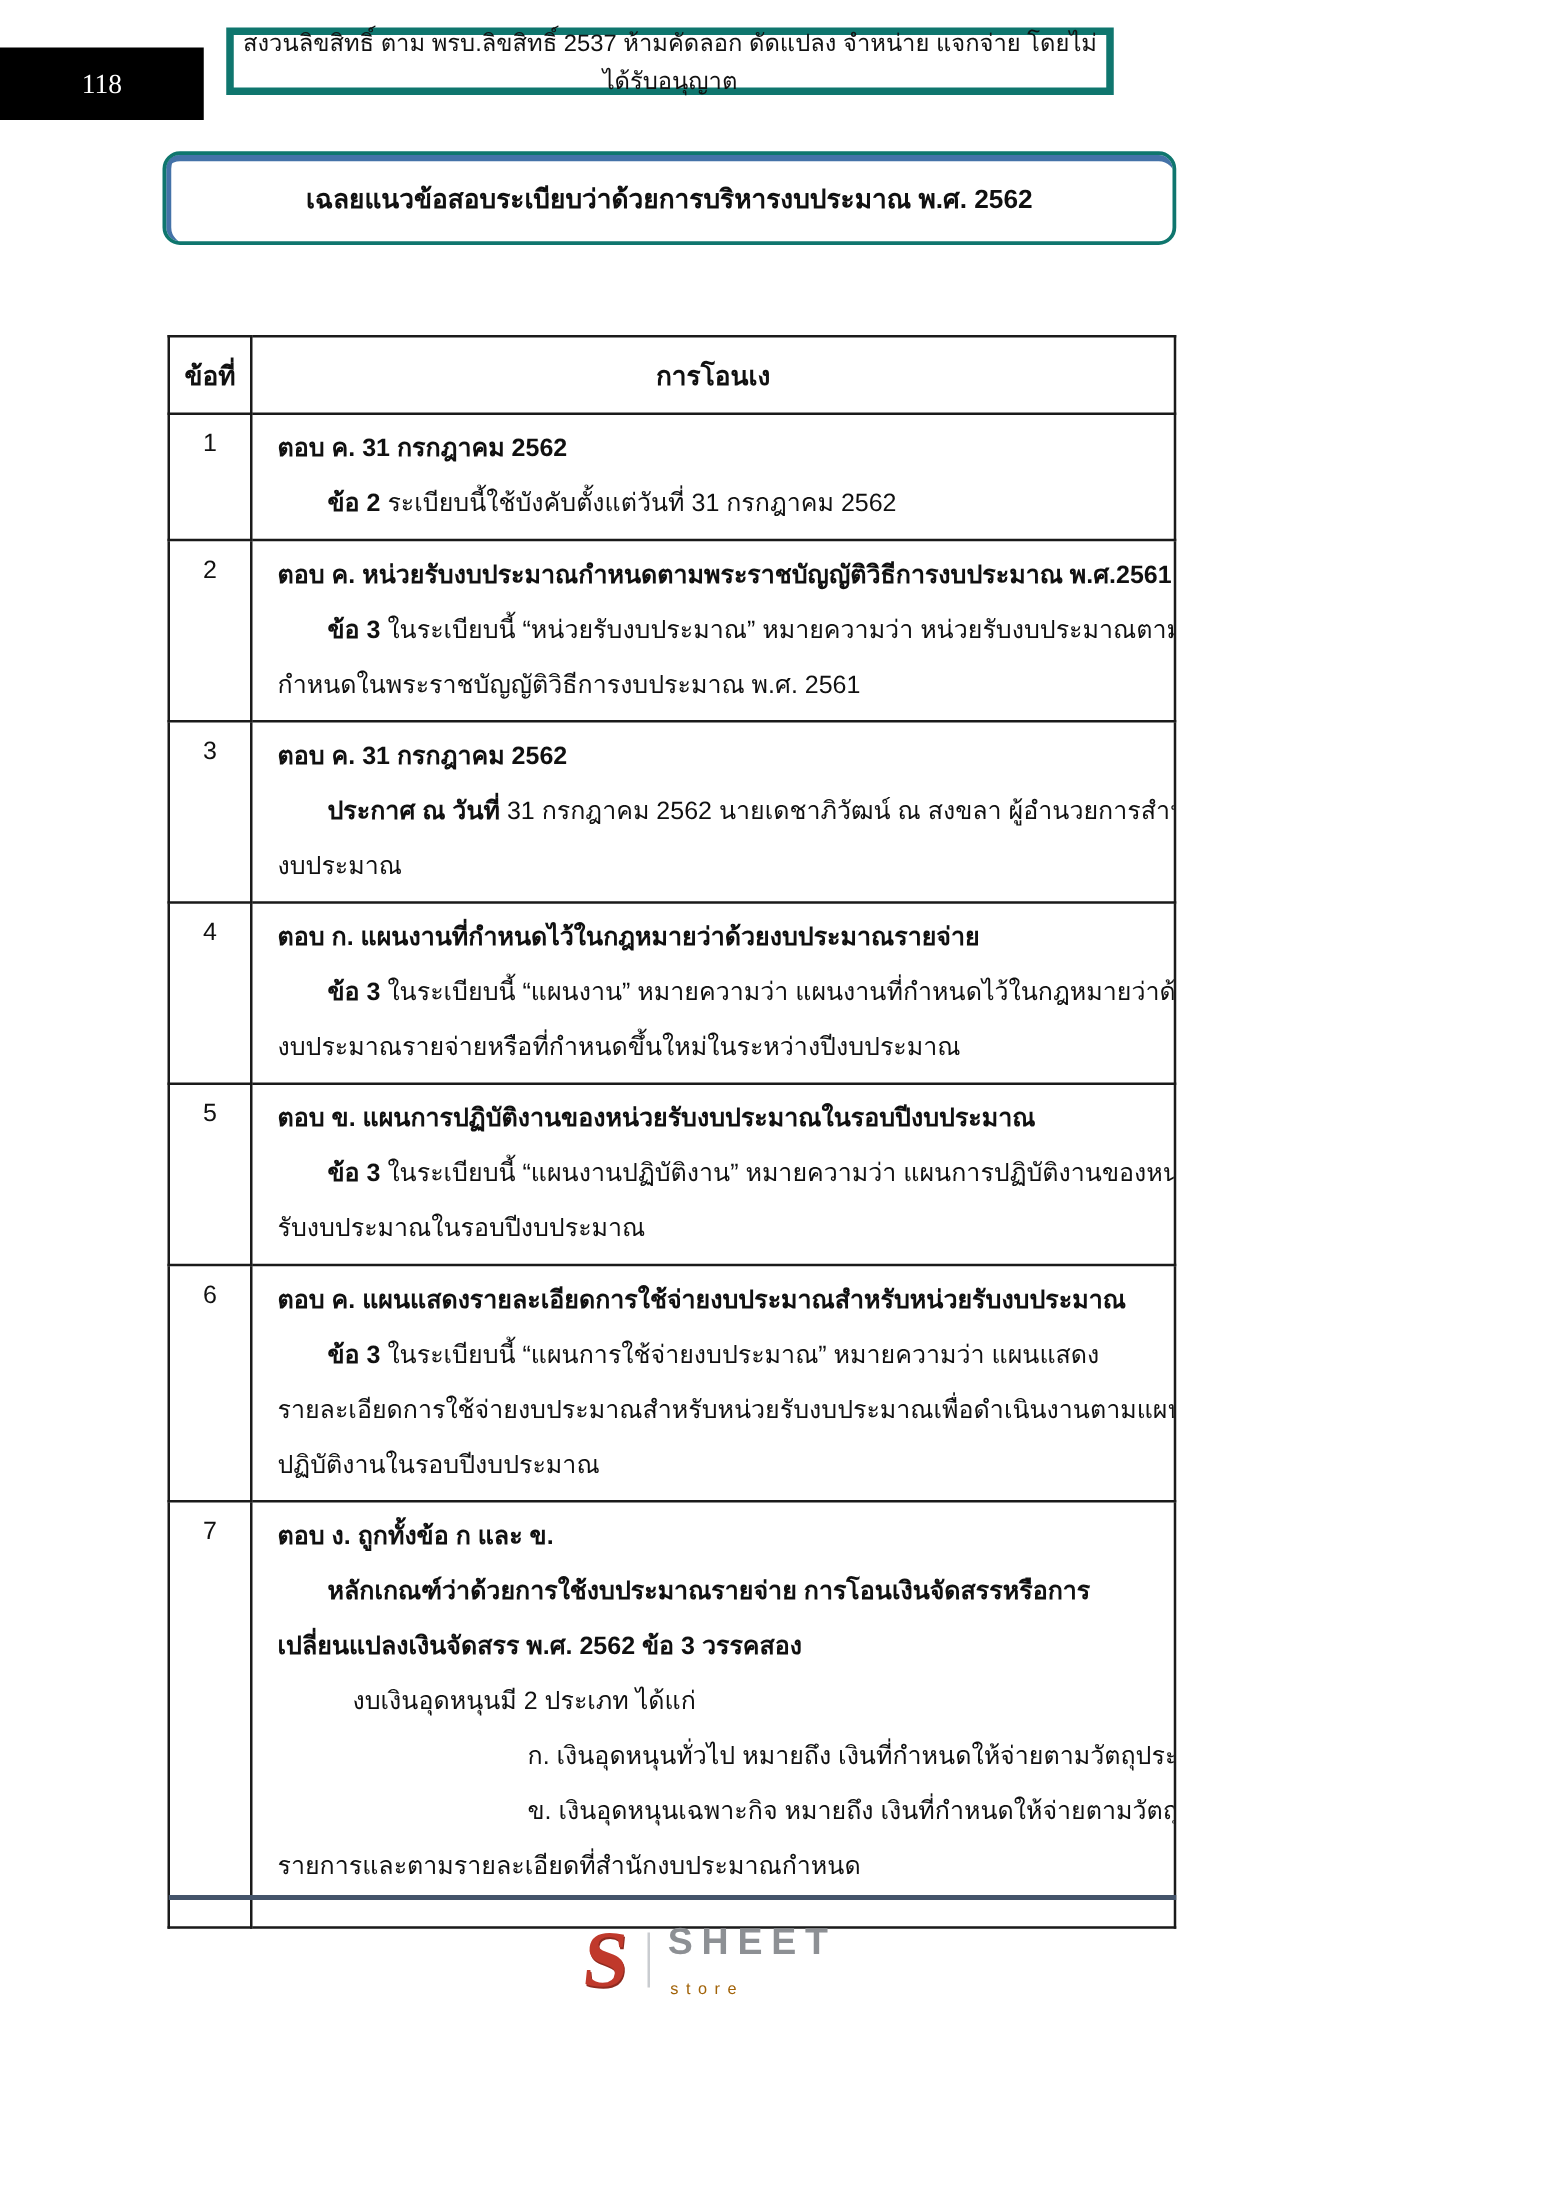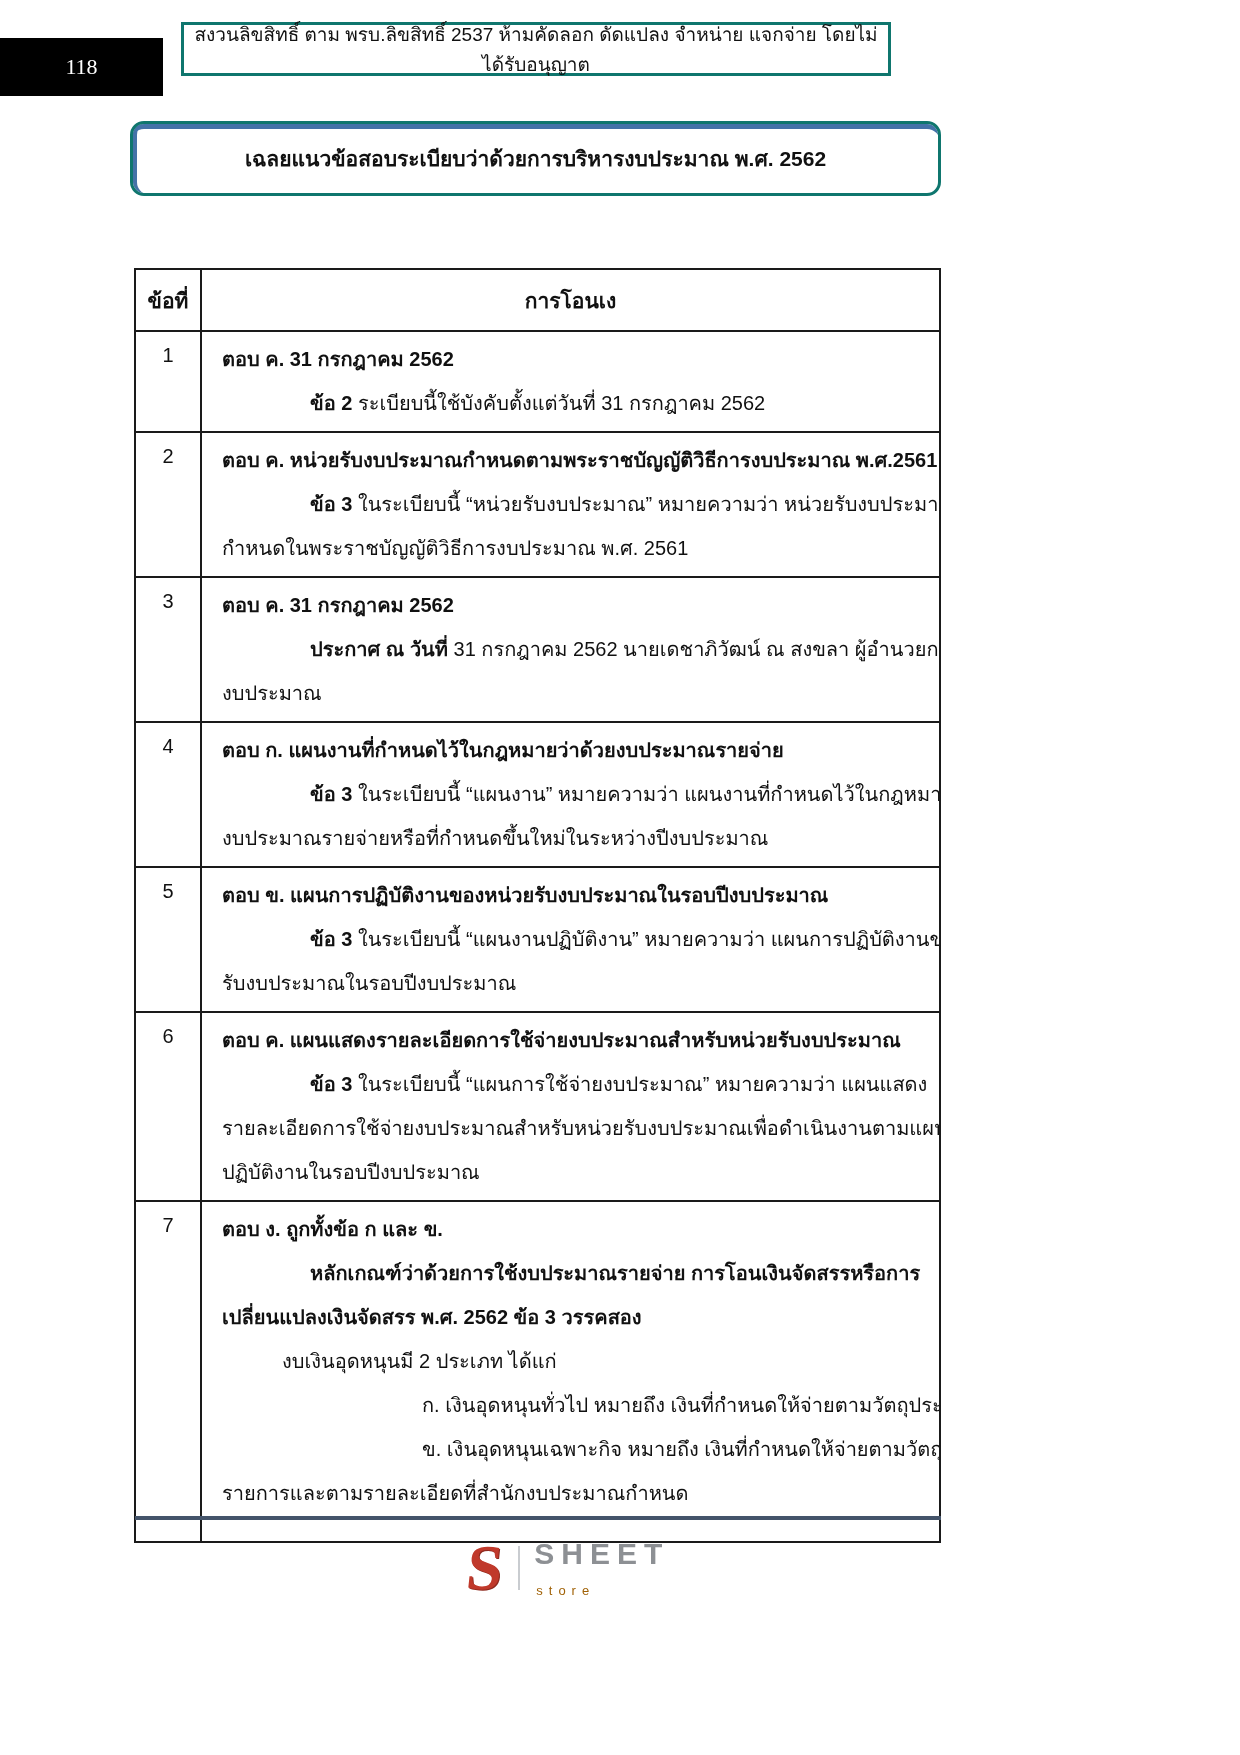--- a/index.html
+++ b/index.html
@@ -11,21 +11,21 @@
   }
 
   
   .pagenum-box {
     position:absolute; left:0; top:38; top:38px; width:163px; height:58px;
     background:#000; color:#fff; display:flex; align-items:center; justify-content:center;
     font-family:"Liberation Serif","DejaVu Serif",serif; font-size:22px;
   }
   .copyright-box {
     position:absolute; left:181px; top:22px; width:710px; height:54px;
-    border:3px solid #0f766e; background:#fff;
+    border:6px solid #0f766e; background:#fff;
     display:flex; align-items:center; justify-content:center;
     font-size:19px; color:#111; text-align:center;
   }
 
   
   .title-box {
     position:absolute; left:130px; top:121px; width:811px; height:75px;
     border:3px solid #0f766e; border-radius:14px;
     box-shadow: inset 0 7px 0 -2px #4472a8, inset 6px 0 0 -2px #4472a8;
     display:flex; align-items:center; justify-content:center;
@@ -44,21 +44,21 @@
     height:62px; font-size:21px; font-weight:bold; text-align:center; vertical-align:middle;
   }
   col.c-no { width:66px; }
   td.no {
     text-align:center; font-size:20px; padding-top:12px; vertical-align:top;
   }
   td.ans { padding:5px 0 6px 20px; font-size:20px; }
   tr:last-child td.ans { padding-bottom:26px; }
   .line { line-height:44px; white-space:nowrap; overflow:hidden; }
   .line .b { font-weight:bold; }
-  .ind1 { margin-left:88px; }
+  .ind1 { margin-left:40px; }
   .ind2 { margin-left:60px; }
   .ind3 { margin-left:200px; }
 
   
   .footer-rule {
     position:absolute; left:135px; top:1516px; width:806px; height:4px;
     background:#44546a;
   }
   .footer-logo {
     position:absolute; left:0; top:1538px; width:1240px;

